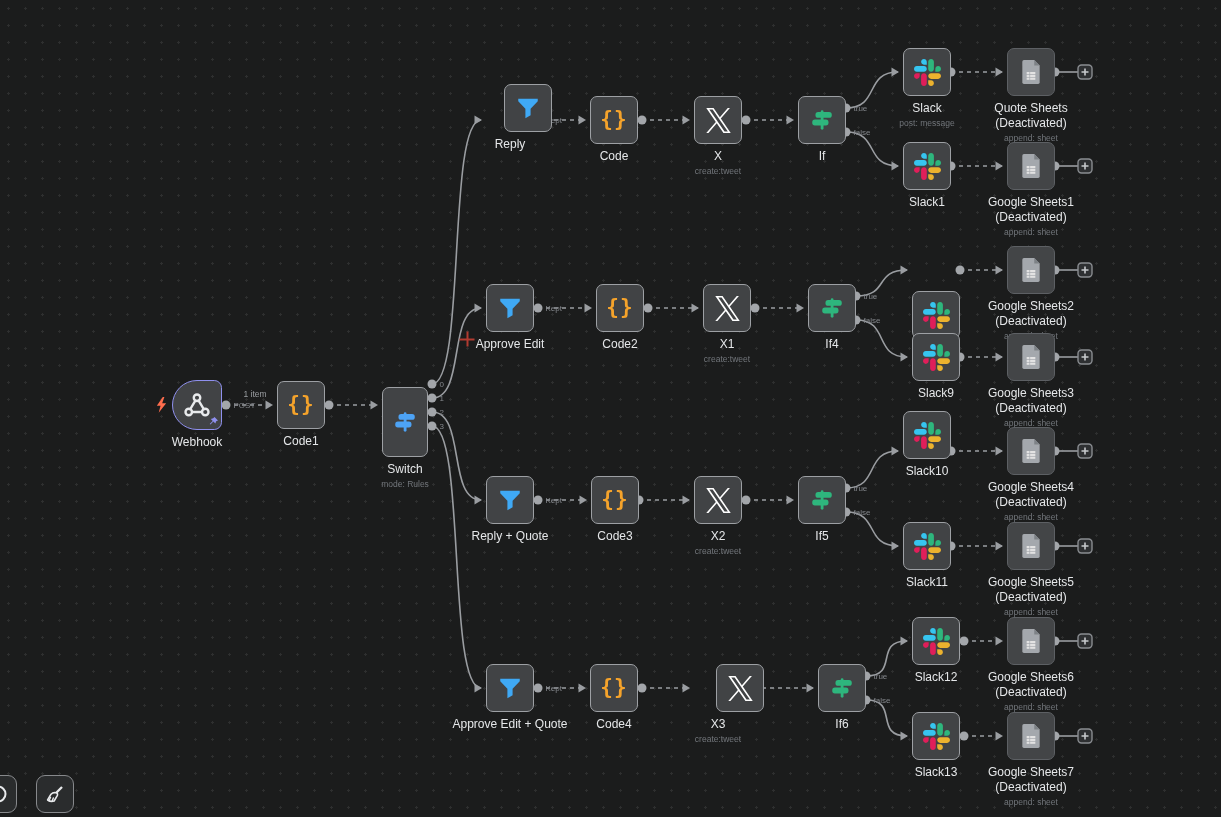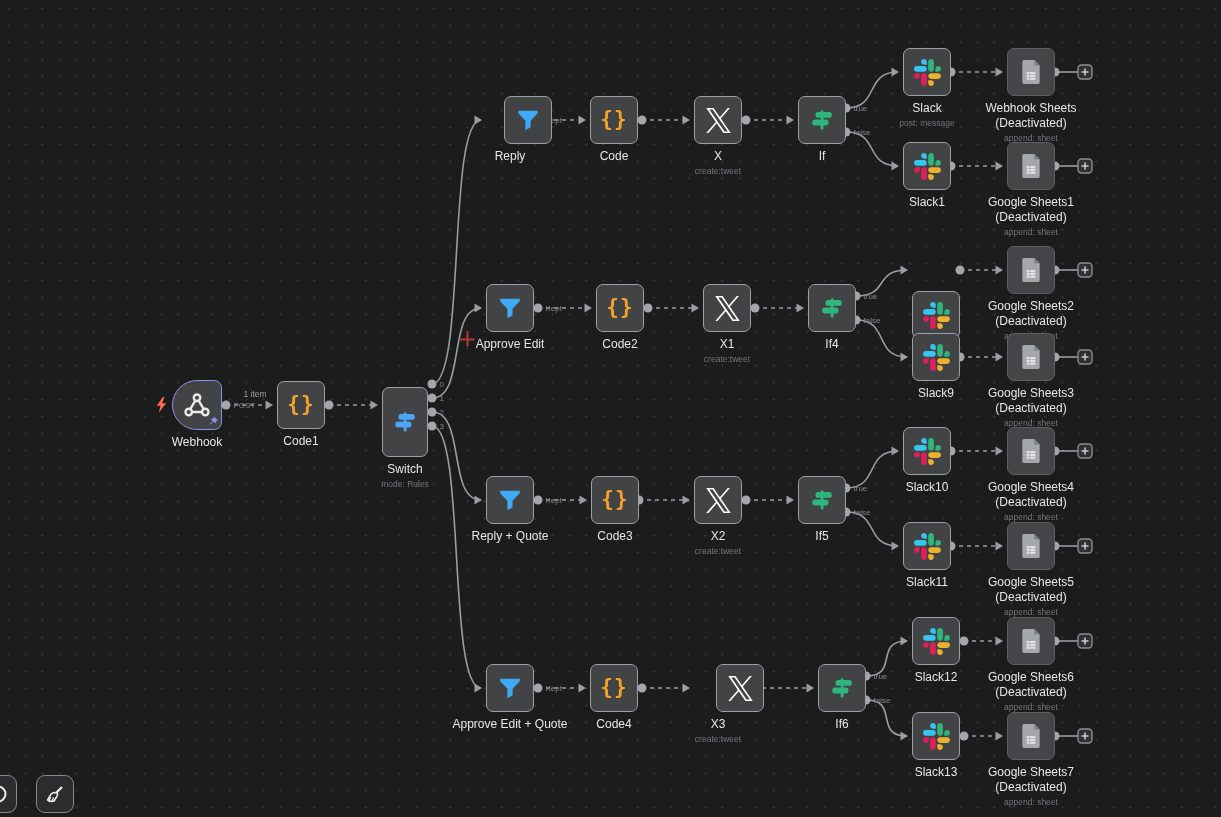--- a/index.html
+++ b/index.html
@@ -339,21 +339,21 @@
     <rect x="10.8" y="3" width="2.6" height="18" rx="1.3" fill="#4da3f5"></rect>
     <rect x="6" y="4.6" width="15" height="5.4" rx="2.4" fill="#4da3f5"></rect>
     <rect x="3" y="11.6" width="15" height="5.4" rx="2.4" fill="#4da3f5"></rect>
   </svg></span>
         </div>
         <div class="nlabels">
           <div class="nlabel">Switch</div>
           <div class="nsub">mode: Rules</div>
         </div>
       </div>
-      <div class="node" style="left: 510px; top: 120px; padding-left: 36px;">
+      <div class="node" style="left: 510px; top: 108px; padding-left: 36px;">
         <div class="nbox">
           <span style="line-height: 0;"><svg width="26" height="26" viewBox="0 0 24 24">
       <path d="M3 3.5h18v2.2l-6.6 7v6l-4.8 2.8v-8.8l-6.6-7z" fill="#3fa9f5"></path>
     </svg></span>
         </div>
         <div class="nlabels">
           <div class="nlabel">Reply</div>
         </div>
       </div>
       <div class="node" style="left: 614px; top: 120px;">
@@ -410,21 +410,21 @@
         <rect x="6" y="12" width="2.6" height="2"></rect>
                 <rect x="9.2" y="12" width="4.8" height="2"></rect>
         <rect x="6" y="14.6" width="2.6" height="2"></rect>
                 <rect x="9.2" y="14.6" width="4.8" height="2"></rect>
         <rect x="6" y="17.2" width="2.6" height="2"></rect>
                 <rect x="9.2" y="17.2" width="4.8" height="2"></rect>
       </g>
     </svg></span>
         </div>
         <div class="nlabels">
-          <div class="nlabel">Webhook Sheets</div>
+          <div class="nlabel">Quote Sheets</div>
           <div class="nlabel">(Deactivated)</div>
           <div class="nsub">append: sheet</div>
         </div>
       </div>
       <div class="node" style="left: 927px; top: 166px;">
         <div class="nbox">
           <span style="line-height: 0;"><svg width="27" height="27" viewBox="0 0 122.8 122.8">
       <path d="M25.8 77.6c0 7.1-5.8 12.9-12.9 12.9S0 84.7 0 77.6s5.8-12.9 12.9-12.9h12.9v12.9zM32.3 77.6c0-7.1 5.8-12.9 12.9-12.9s12.9 5.8 12.9 12.9v32.3c0 7.1-5.8 12.9-12.9 12.9s-12.9-5.8-12.9-12.9V77.6z" fill="#E01E5A"></path>
       <path d="M45.2 25.8c-7.1 0-12.9-5.8-12.9-12.9S38.1 0 45.2 0s12.9 5.8 12.9 12.9v12.9H45.2zM45.2 32.3c7.1 0 12.9 5.8 12.9 12.9s-5.8 12.9-12.9 12.9H12.9C5.8 58.1 0 52.3 0 45.2s5.8-12.9 12.9-12.9h32.3z" fill="#36C5F0"></path>
       <path d="M97 45.2c0-7.1 5.8-12.9 12.9-12.9s12.9 5.8 12.9 12.9-5.8 12.9-12.9 12.9H97V45.2zM90.5 45.2c0 7.1-5.8 12.9-12.9 12.9s-12.9-5.8-12.9-12.9V12.9C64.7 5.8 70.5 0 77.6 0s12.9 5.8 12.9 12.9v32.3z" fill="#2EB67D"></path>
@@ -599,21 +599,21 @@
           <span style="line-height: 0;"><svg width="26" height="26" viewBox="0 0 24 24">
     <rect x="10.8" y="3" width="2.6" height="18" rx="1.3" fill="#2eb67d"></rect>
     <rect x="6" y="4.6" width="15" height="5.4" rx="2.4" fill="#2eb67d"></rect>
     <rect x="3" y="11.6" width="15" height="5.4" rx="2.4" fill="#2eb67d"></rect>
   </svg></span>
         </div>
         <div class="nlabels">
           <div class="nlabel">If5</div>
         </div>
       </div>
-      <div class="node" style="left: 927px; top: 451px;">
+      <div class="node" style="left: 927px; top: 435px;">
         <div class="nbox">
           <span style="line-height: 0;"><svg width="27" height="27" viewBox="0 0 122.8 122.8">
       <path d="M25.8 77.6c0 7.1-5.8 12.9-12.9 12.9S0 84.7 0 77.6s5.8-12.9 12.9-12.9h12.9v12.9zM32.3 77.6c0-7.1 5.8-12.9 12.9-12.9s12.9 5.8 12.9 12.9v32.3c0 7.1-5.8 12.9-12.9 12.9s-12.9-5.8-12.9-12.9V77.6z" fill="#E01E5A"></path>
       <path d="M45.2 25.8c-7.1 0-12.9-5.8-12.9-12.9S38.1 0 45.2 0s12.9 5.8 12.9 12.9v12.9H45.2zM45.2 32.3c7.1 0 12.9 5.8 12.9 12.9s-5.8 12.9-12.9 12.9H12.9C5.8 58.1 0 52.3 0 45.2s5.8-12.9 12.9-12.9h32.3z" fill="#36C5F0"></path>
       <path d="M97 45.2c0-7.1 5.8-12.9 12.9-12.9s12.9 5.8 12.9 12.9-5.8 12.9-12.9 12.9H97V45.2zM90.5 45.2c0 7.1-5.8 12.9-12.9 12.9s-12.9-5.8-12.9-12.9V12.9C64.7 5.8 70.5 0 77.6 0s12.9 5.8 12.9 12.9v32.3z" fill="#2EB67D"></path>
       <path d="M77.6 97c7.1 0 12.9 5.8 12.9 12.9s-5.8 12.9-12.9 12.9-12.9-5.8-12.9-12.9V97h12.9zM77.6 90.5c-7.1 0-12.9-5.8-12.9-12.9s5.8-12.9 12.9-12.9h32.3c7.1 0 12.9 5.8 12.9 12.9s-5.8 12.9-12.9 12.9H77.6z" fill="#ECB22E"></path>
     </svg></span>
         </div>
         <div class="nlabels">
           <div class="nlabel">Slack10</div>

